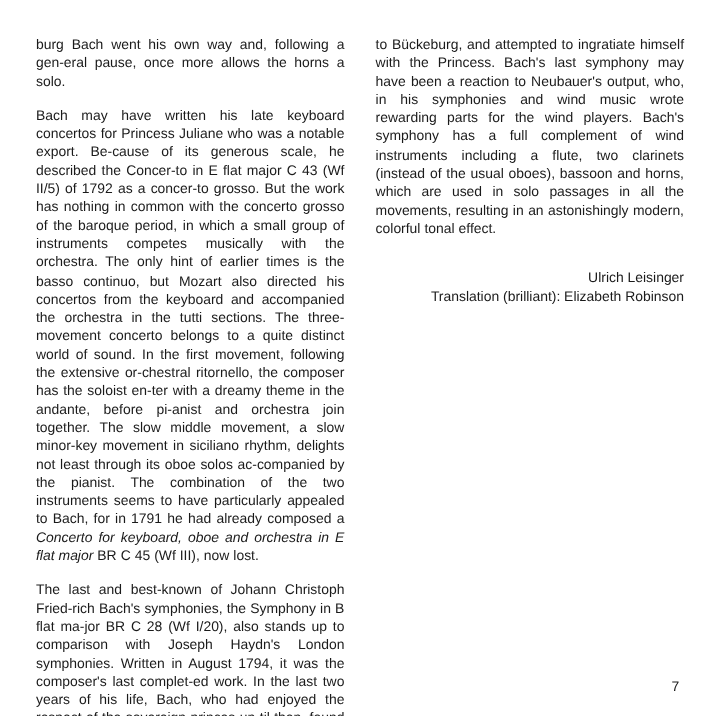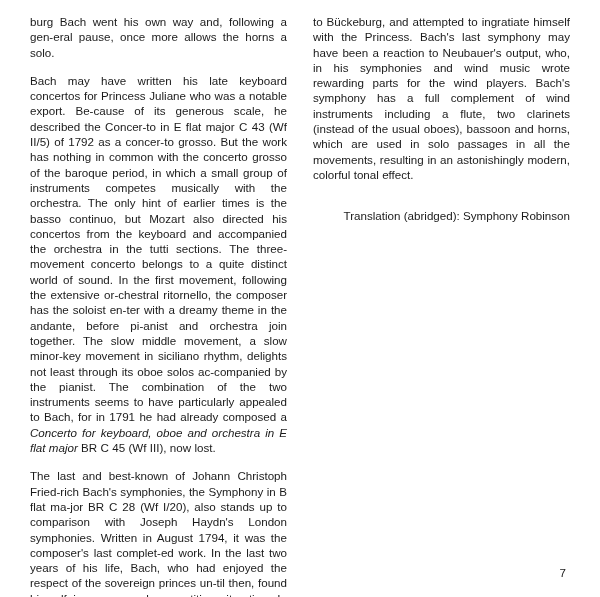--- a/index.html
+++ b/index.html
@@ -12,21 +12,21 @@
     background: #ffffff;
     font-family: "Liberation Sans", sans-serif;
     color: #1a1a1a;
     overflow: hidden;
   }
   .page {
     position: relative;
     width: 596px;
     height: 597px;
     box-sizing: border-box;
-    padding: 14px 30px 0 30px;
+    padding: 30px 30px 0 30px;
   }
   .columns {
     display: flex;
     flex-direction: row;
     gap: 26px;
     align-items: flex-start;
   }
   .col {
     width: 257px;
     flex: 0 0 257px;
@@ -70,20 +70,21 @@
 
     <div class="col">
       <p class="para" id="l-p1"><span>burg Bach went his own way and, following a gen-eral pause, once more allows the horns a solo.</span></p>
       <p class="para" id="l-p2"><span>Bach may have written his late keyboard concertos for Princess Juliane who was a notable export. Be-cause of its generous scale, he described the </span><span class="b">Concer-to in E flat major</span><span> C 43 (Wf II/5) of 1792 as a concer-to grosso. But the work has nothing in common with the concerto grosso of the baroque period, in which a small group of instruments competes musically with the orchestra. The only hint of earlier times is the basso continuo, but Mozart also directed his concertos from the keyboard and accompanied the orchestra in the tutti sections. The three-movement concerto belongs to a quite distinct world of sound. In the first movement, following the extensive or-chestral ritornello, the composer has the soloist en-ter with a dreamy theme in the andante, before pi-anist and orchestra join together. The slow middle movement, a slow minor-key movement in siciliano rhythm, delights not least through its oboe solos ac-companied by the pianist. The combination of the two instruments seems to have particularly appealed to Bach, for in 1791 he had already composed a </span><span class="i">Concerto for keyboard, oboe and orchestra in E flat major</span><span> BR C 45 (Wf III), now lost.</span></p>
       <p class="para" id="l-p3"><span>The last and best-known of Johann Christoph Fried-rich Bach's symphonies, the </span><span class="b">Symphony in B flat ma-jor</span><span> BR C 28 (Wf I/20), also stands up to comparison with Joseph Haydn's London symphonies. Written in August 1794, it was the composer's last complet-ed work. In the last two years of his life, Bach, who had enjoyed the respect of the sovereign princes un-til then, found himself in an unusual competitive sit-uation. In 1793 the brilliant Bohemian composer Franz Christoph Neubauer (1760–1795) had come</span></p>
     </div>
 
     <div class="col">
       <p class="para" id="r-p1"><span>to Bückeburg, and attempted to ingratiate himself with the Princess. Bach's last symphony may have been a reaction to Neubauer's output, who, in his symphonies and wind music wrote rewarding parts for the wind players. Bach's symphony has a full complement of wind instruments including a flute, two clarinets (instead of the usual oboes), bassoon and horns, which are used in solo passages in all the movements, resulting in an astonishingly modern, colorful tonal effect.</span></p>
       <div class="signature">
-        <span class="line">Translation (abridged): Symphony Robinson</span>
+        <span class="line">Ulrich Leisinger</span>
+        <span class="line">Translation (brilliant): Elizabeth Robinson</span>
       </div>
     </div>
 
   </div>
 
   <div class="page-number">7</div>
 </div>
 
 </body></html>

